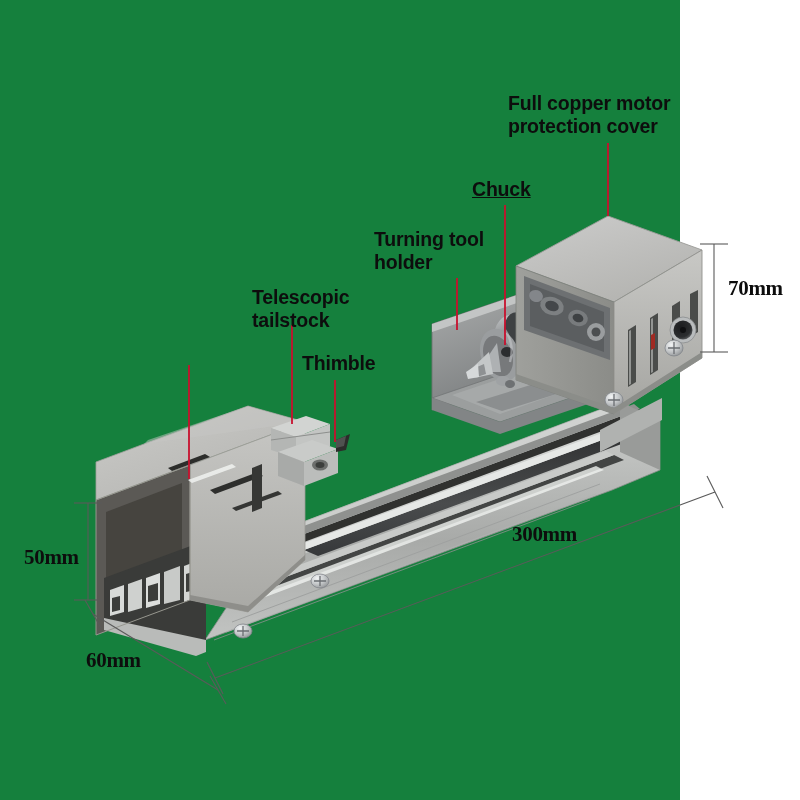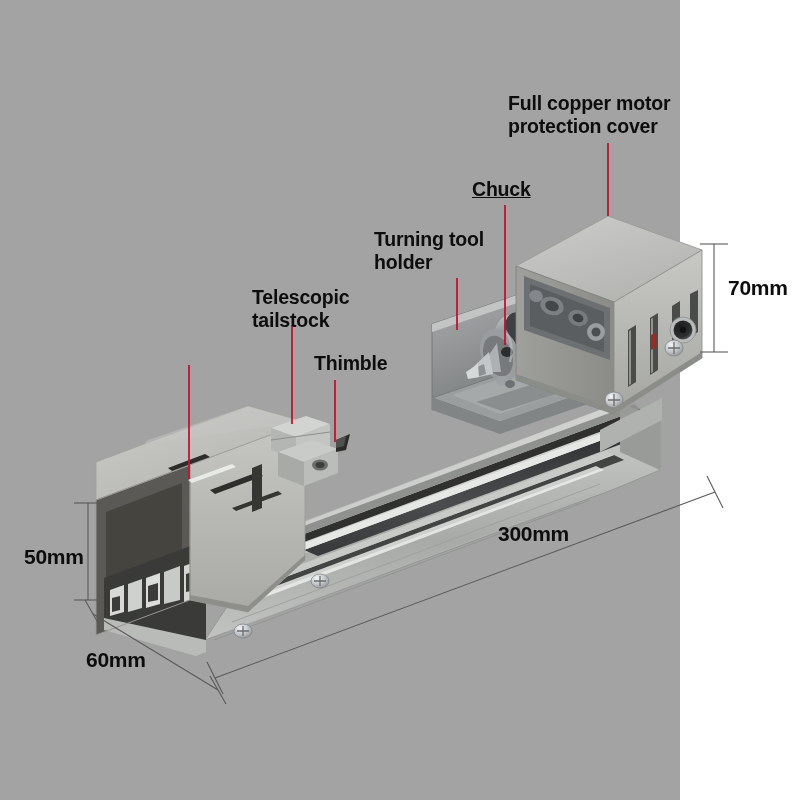--- a/index.html
+++ b/index.html
@@ -10,42 +10,42 @@
   body {
     width: 800px;
     height: 800px;
     font-family: "Liberation Sans", sans-serif;
     overflow: hidden;
   }
   #stage {
     position: relative;
     width: 680px;
     height: 800px;
-    background: #a3a3a3;
+    background: #15803d;
   }
   #art {
     position: absolute;
     left: 0;
     top: 0;
     width: 800px;
     height: 800px;
   }
   .callout {
     position: absolute;
     font-family: "Liberation Sans", sans-serif;
     font-weight: bold;
     font-size: 19.5px;
     line-height: 23px;
     color: #0d0d0d;
     letter-spacing: -0.2px;
     white-space: pre-line;
   }
   .dimlabel {
     position: absolute;
-    font-family: Liberation Sans, sans-serif;
+    font-family: Liberation Serif, serif;
     font-weight: bold;
     font-size: 21px;
     line-height: 24px;
     color: #0d0d0d;
     letter-spacing: -0.3px;
     white-space: nowrap;
   }
 </style>
 </head>
 <body>
@@ -363,24 +363,24 @@
 protection cover</div>
 
   <div class="callout" style="left:472px; top:178px;text-decoration:underline;">Chuck</div>
 
   <div class="callout" style="left:374px; top:228px;">Turning tool
 holder</div>
 
   <div class="callout" style="left:252px; top:286px;">Telescopic
 tailstock</div>
 
-  <div class="callout" style="left:314px; top:352px;">Thimble</div>
-
-
-  <div class="dimlabel" style="left:498px; top:522px;">300mm</div>
+  <div class="callout" style="left:302px; top:352px;">Thimble</div>
+
+
+  <div class="dimlabel" style="left:512px; top:522px;">300mm</div>
 
   <div class="dimlabel" style="left:728px; top:276px;">70mm</div>
 
   <div class="dimlabel" style="left:24px; top:545px;text-align:right;">50mm</div>
 
   <div class="dimlabel" style="left:86px; top:648px;">60mm</div>
 
 </div>
 
 </body></html>

